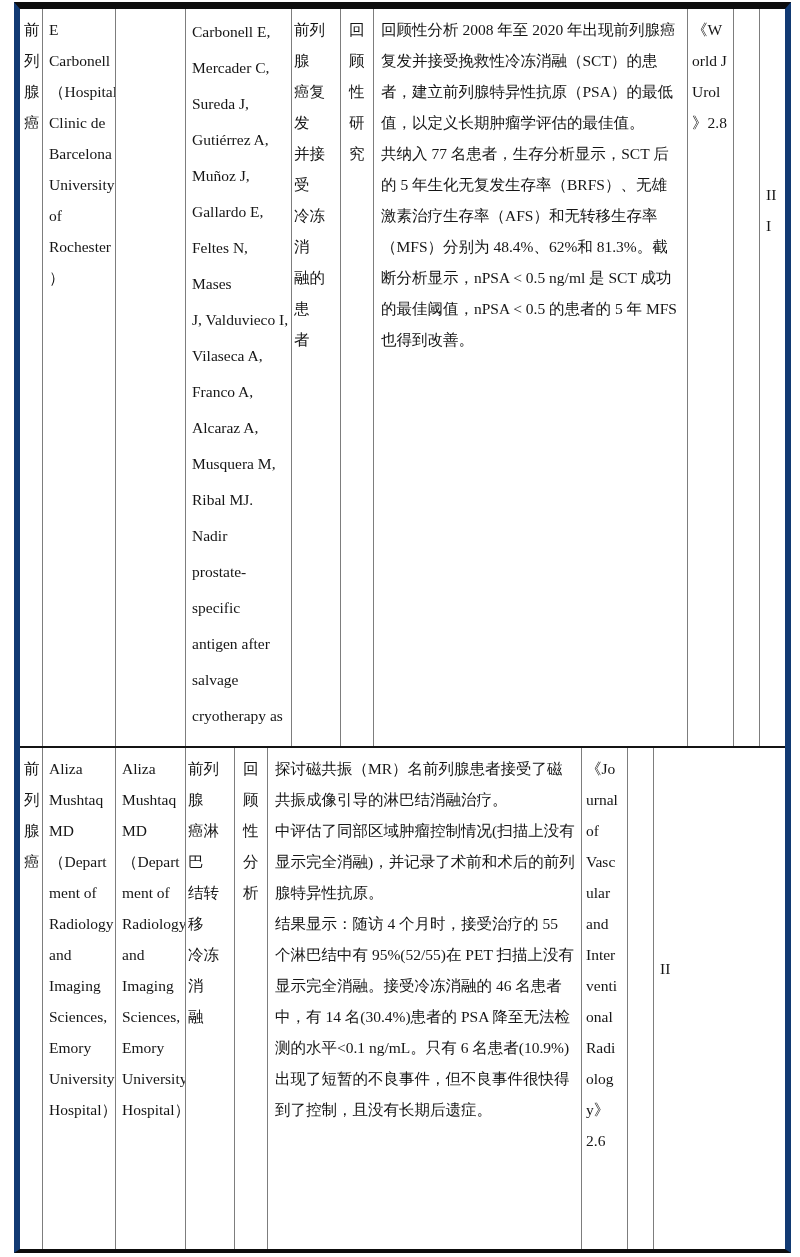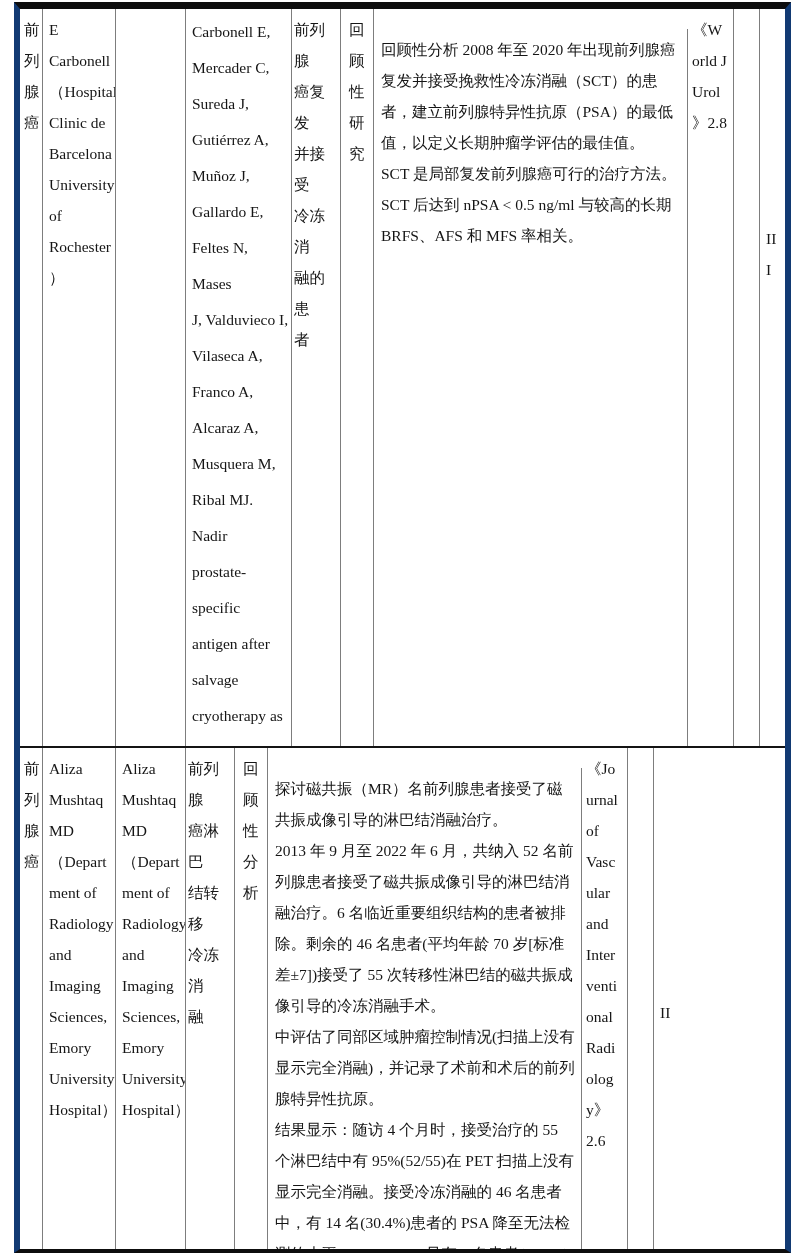--- a/index.html
+++ b/index.html
@@ -20,28 +20,28 @@
   .trow{display:flex;align-items:stretch;}
   .trow-1{height:737px;}
   .trow-2{height:501px;border-top:2px solid #141414;}
   .cell{
     box-sizing:border-box;
     border-right:1px solid #7d7d7d;
     padding:5px 2px 0 5px;
     font-size:15.5px;line-height:31px;color:#151515;
     overflow:hidden;white-space:pre-line;
   }
-  .cell:last-child{border-right:none;margin-top:44px;}
+  .cell:last-child{border-right:none;}
   .c-type{width:23px;padding-left:4px;padding-right:0;}
   .c-auth1{width:73px;padding-left:6px;}
   .c-auth2{width:70px;padding-left:6px;}
   .c-cite{width:106px;padding-left:6px;line-height:36px;}
   .c-topic{width:49px;padding-left:2px;padding-right:1px;}
   .c-stype{width:33px;padding-left:8px;}
-  .c-find{width:314px;padding-left:7px;padding-right:6px;white-space:normal;margin-top:20px;}
+  .c-find{width:314px;padding-left:7px;padding-right:6px;white-space:normal;}
   .c-journal{width:46px;padding-left:4px;}
   .c-gap{width:26px;}
   .c-grade{width:24px;padding-left:6px;}
   .trow-1 .c-grade{padding-top:170px;}
   .trow-2 .c-grade{padding-top:205px;}
   .para{margin:0;}
 </style>
 </head>
 <body>
 
@@ -93,21 +93,21 @@
 冷冻消
 融的患
 者</div>
       <div class="cell c-stype">回
 顾
 性
 研
 究</div>
       <div class="cell c-find">
         <p class="para">回顾性分析 2008 年至 2020 年出现前列腺癌复发并接受挽救性冷冻消融（SCT）的患者，建立前列腺特异性抗原（PSA）的最低值，以定义长期肿瘤学评估的最佳值。</p>
-        <p class="para">SCT 是局部复发前列腺癌可行的治疗方法。SCT 后达到 nPSA &lt; 0.5 ng/ml 与较高的长期 BRFS、AFS 和 MFS 率相关。</p>
+        <p class="para">共纳入 77 名患者，生存分析显示，SCT 后的 5 年生化无复发生存率（BRFS）、无雄激素治疗生存率（AFS）和无转移生存率（MFS）分别为 48.4%、62%和 81.3%。截断分析显示，nPSA &lt; 0.5 ng/ml 是 SCT 成功的最佳阈值，nPSA &lt; 0.5 的患者的 5 年 MFS 也得到改善。</p>
       </div>
       <div class="cell c-journal">《W
 orld J
 Urol
 》2.8</div>
       <div class="cell c-gap"></div>
       <div class="cell c-grade">II
 I</div>
     </div>
 
@@ -145,21 +145,20 @@
 结转移
 冷冻消
 融</div>
       <div class="cell c-stype">回
 顾
 性
 分
 析</div>
       <div class="cell c-find">
         <p class="para">探讨磁共振（MR）名前列腺患者接受了磁共振成像引导的淋巴结消融治疗。</p>
-        <p class="para">2013 年 9 月至 2022 年 6 月，共纳入 52 名前列腺患者接受了磁共振成像引导的淋巴结消融治疗。6 名临近重要组织结构的患者被排除。剩余的 46 名患者(平均年龄 70 岁[标准差±7])接受了 55 次转移性淋巴结的磁共振成像引导的冷冻消融手术。</p>
         <p class="para">中评估了同部区域肿瘤控制情况(扫描上没有显示完全消融)，并记录了术前和术后的前列腺特异性抗原。</p>
         <p class="para">结果显示：随访 4 个月时，接受治疗的 55 个淋巴结中有 95%(52/55)在 PET 扫描上没有显示完全消融。接受冷冻消融的 46 名患者中，有 14 名(30.4%)患者的 PSA 降至无法检测的水平&lt;0.1 ng/mL。只有 6 名患者(10.9%)出现了短暂的不良事件，但不良事件很快得到了控制，且没有长期后遗症。</p>
       </div>
       <div class="cell c-journal">《Jo
 urnal
 of
 Vasc
 ular
 and
 Inter

